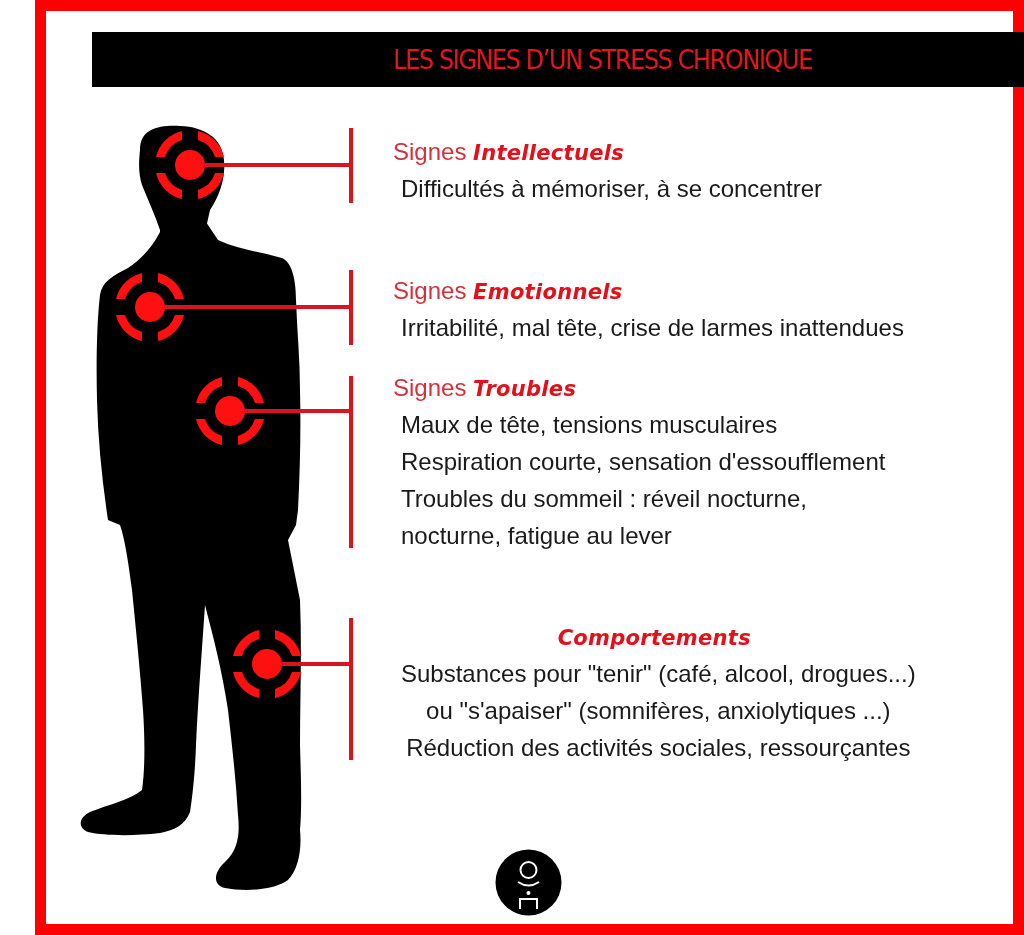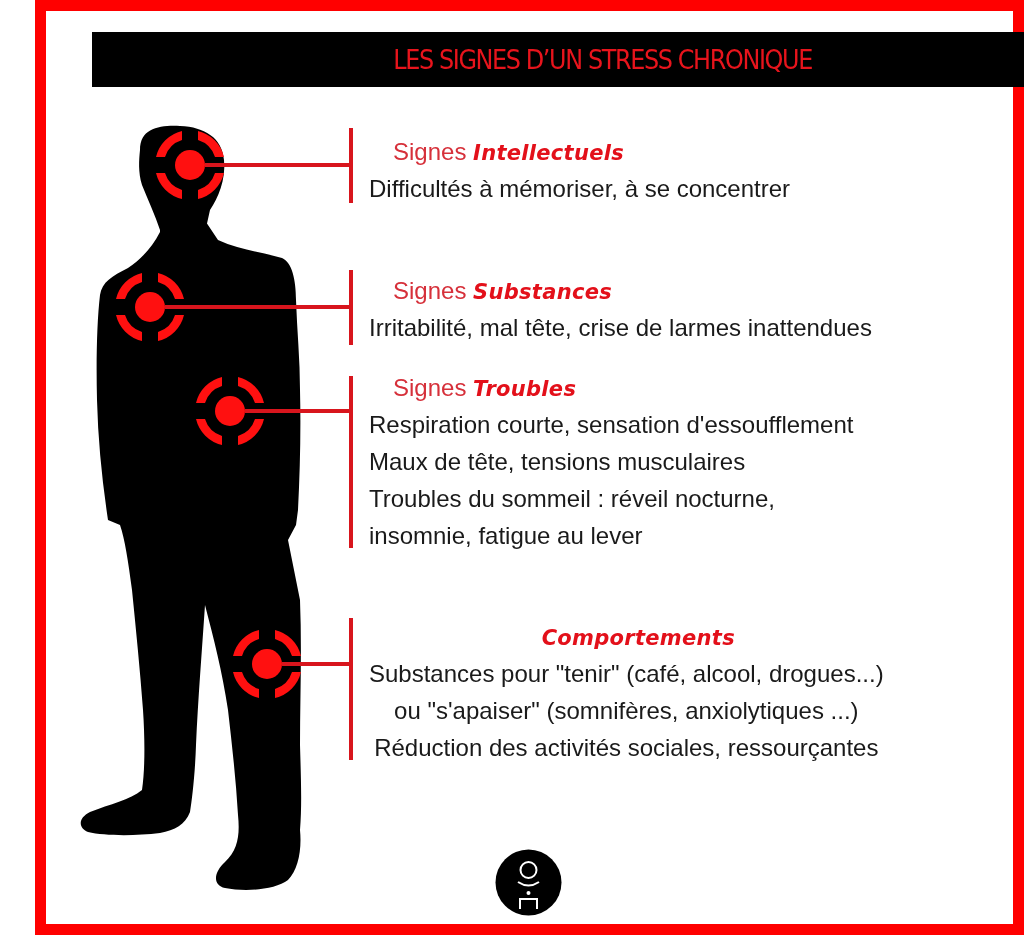--- a/index.html
+++ b/index.html
@@ -4,21 +4,21 @@
 <style>
   html, body { margin: 0; padding: 0; background: #ffffff; }
   body { width: 1024px; height: 935px; position: relative; overflow: hidden; font-family: "Liberation Sans", "DejaVu Sans", sans-serif; }
   .frame { position: absolute; left: 35px; top: 0px; width: 978px; height: 923px; border: 11px solid #ff0000; border-top-width: 11px; box-sizing: border-box; width: 989px; height: 935px; }
   .title-bar { position: absolute; left: 92px; top: 32px; width: 1022px; height: 55px; background: #000000; display: flex; align-items: center; justify-content: center; }
   .title-text { color: #e8141c; font-family: "DejaVu Sans", sans-serif; font-size: 26px; letter-spacing: -1.5px; transform: scaleX(0.92); white-space: nowrap; }
   .figure { position: absolute; left: 0; top: 0; width: 1024px; height: 935px; }
   .section { position: absolute; left: 369px; }
   .heading { font-size: 24px; line-height: 37px; height: 37px; white-space: nowrap; color: #d6303a; font-family: "Liberation Sans", sans-serif; margin-left: 24px; }
   .heading .accent { color: #e3101a; font-family: "DejaVu Sans", sans-serif; font-weight: bold; font-style: italic; font-size: 21px; letter-spacing: 0.3px; }
-  .line { font-size: 24px; line-height: 37px; height: 37px; white-space: nowrap; color: #1a1a1a; font-family: "Liberation Sans", sans-serif; }
+  .line { font-size: 24px; line-height: 37px; height: 37px; white-space: nowrap; color: #1a1a1a; font-family: "Liberation Sans", sans-serif; margin-left: 32px; }
   .logo { position: absolute; left: 495px; top: 849px; width: 67px; height: 67px; }
 </style>
 </head>
 <body>
 
 <div class="frame"></div>
 
 <div class="title-bar">
   <span class="title-text">LES SIGNES D’UN STRESS CHRONIQUE</span>
 </div>
@@ -60,33 +60,33 @@
 
 <div class="section" style="top:133px;">
   <div class="heading">
     <span>Signes </span><span class="accent">Intellectuels</span>
   </div>
   <div class="line">Difficultés à mémoriser,  à se concentrer</div>
 </div>
 
 <div class="section" style="top:272px;">
   <div class="heading">
-    <span>Signes </span><span class="accent">Substances</span>
+    <span>Signes </span><span class="accent">Emotionnels</span>
   </div>
   <div class="line">Irritabilité, mal tête, crise de larmes inattendues</div>
 </div>
 
 <div class="section" style="top:369px;">
   <div class="heading">
     <span>Signes </span><span class="accent">Troubles</span>
   </div>
+  <div class="line">Maux de tête, tensions musculaires</div>
   <div class="line">Respiration courte, sensation d'essoufflement</div>
-  <div class="line">Maux de tête, tensions musculaires</div>
   <div class="line">Troubles du sommeil : réveil nocturne,</div>
-  <div class="line">insomnie, fatigue au lever</div>
+  <div class="line">nocturne, fatigue au lever</div>
 </div>
 
 <div class="section" style="top:618px;text-align:center;">
   <div class="heading">
     <span></span><span class="accent">Comportements</span>
   </div>
   <div class="line">Substances pour "tenir" (café, alcool, drogues...)</div>
   <div class="line">ou "s'apaiser" (somnifères,  anxiolytiques ...)</div>
   <div class="line">Réduction des activités sociales, ressourçantes</div>
 </div>

